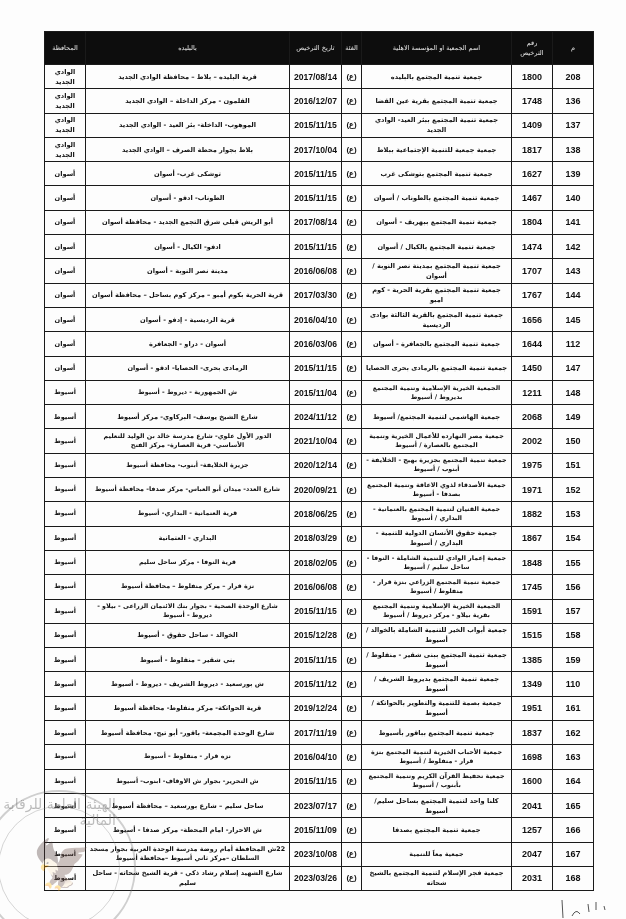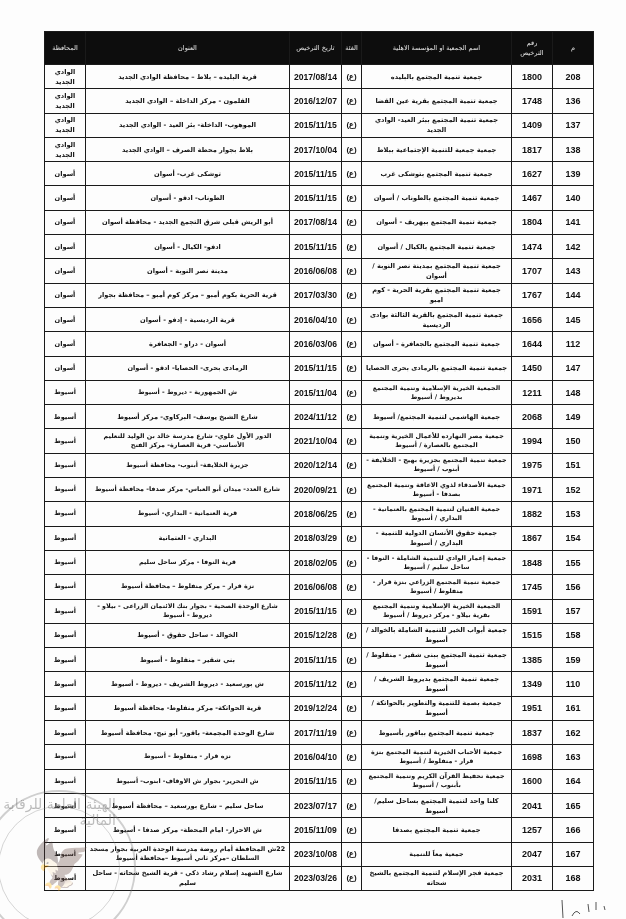--- a/index.html
+++ b/index.html
@@ -56,21 +56,21 @@
       <col style="width:204px">
       <col style="width:41px">
     </colgroup>
     <thead>
       <tr>
         <th>م</th>
         <th>رقم الترخيص</th>
         <th>اسم الجمعية او المؤسسة الاهلية</th>
         <th>الفئة</th>
         <th>تاريخ الترخيص</th>
-        <th>العنوان</th>
+        <th>بالبليده</th>
         <th>المحافظة</th>
       </tr>
     </thead>
     <tbody id="rows-body">
         <tr>
           <td class="num">208</td>
           <td class="num">1800</td>
           <td>جمعية تنمية المجتمع بالبليده</td>
           <td class="cat">(ع)</td>
           <td class="date">2017/08/14</td>
@@ -148,21 +148,21 @@
           <td class="date">2016/06/08</td>
           <td>مدينة نصر النوبة - أسوان</td>
           <td>أسوان</td>
         </tr>
         <tr>
           <td class="num">144</td>
           <td class="num">1767</td>
           <td>جمعية تنمية المجتمع بقرية الحرية - كوم امبو</td>
           <td class="cat">(ع)</td>
           <td class="date">2017/03/30</td>
-          <td>قرية الحرية بكوم أمبو – مركز كوم أمبو – محافظة بجوار</td>
+          <td>قرية الحرية بكوم أمبو – مركز كوم بساحل – محافظة أسوان</td>
           <td>أسوان</td>
         </tr>
         <tr>
           <td class="num">145</td>
           <td class="num">1656</td>
           <td>جمعية تنمية المجتمع بالقرية الثالثة بوادى الرديسية</td>
           <td class="cat">(ع)</td>
           <td class="date">2016/04/10</td>
           <td>قرية الرديسية - إدفو - أسوان</td>
           <td>أسوان</td>
@@ -198,21 +198,21 @@
           <td class="num">149</td>
           <td class="num">2068</td>
           <td>جمعية الهاشمي لتنمية المجتمع/ أسيوط</td>
           <td class="cat">(ع)</td>
           <td class="date">2024/11/12</td>
           <td>شارع الشيخ يوسف- البركاوي- مركز أسيوط</td>
           <td>أسيوط</td>
         </tr>
         <tr>
           <td class="num">150</td>
-          <td class="num">1994</td>
+          <td class="num">2002</td>
           <td class="tall">جمعية مصر النهارده للأعمال الخيرية وتنمية المجتمع بالعصارة / أسيوط</td>
           <td class="cat">(ع)</td>
           <td class="date">2021/10/04</td>
           <td class="tall">الدور الأول علوي- شارع مدرسة خالد بن الوليد للتعليم الأساسي- قرية العصارة- مركز الفتح</td>
           <td class="tall">أسيوط</td>
         </tr>
         <tr>
           <td class="num">151</td>
           <td class="num">1975</td>
           <td class="tall">جمعية تنمية المجتمع بجزيرة بهيج - الخلايفة - أبنوب / أسيوط</td>

